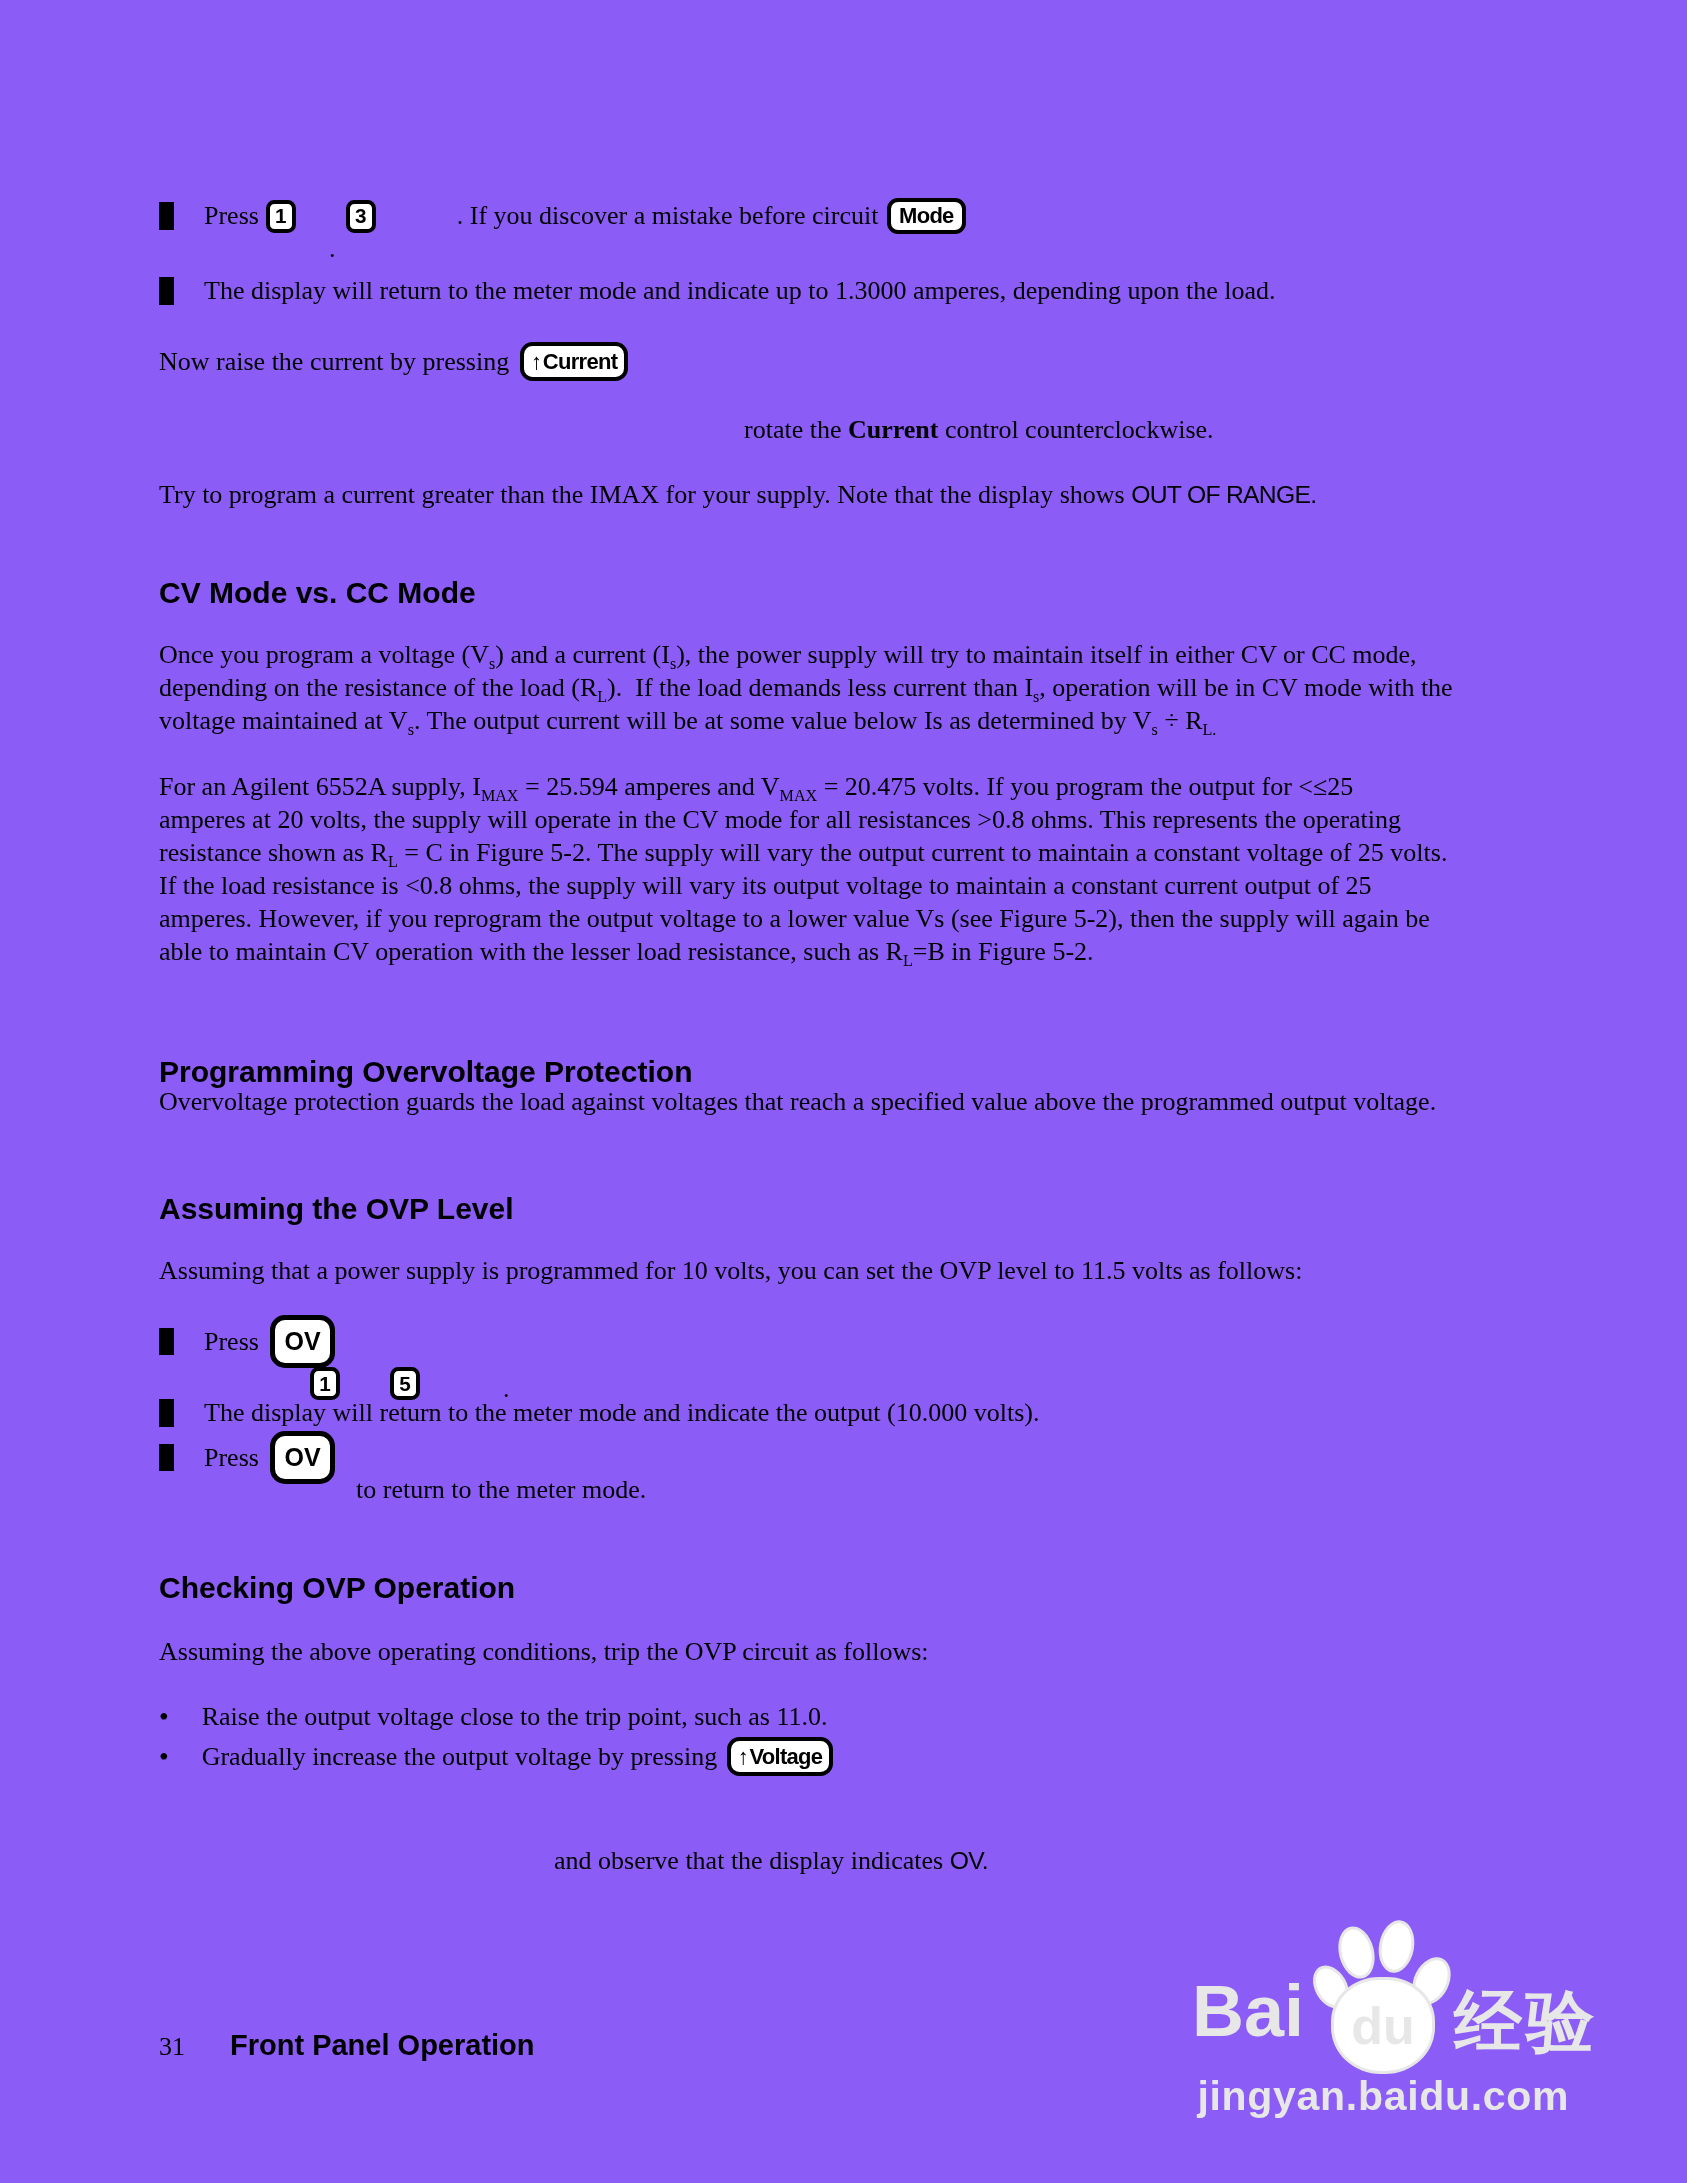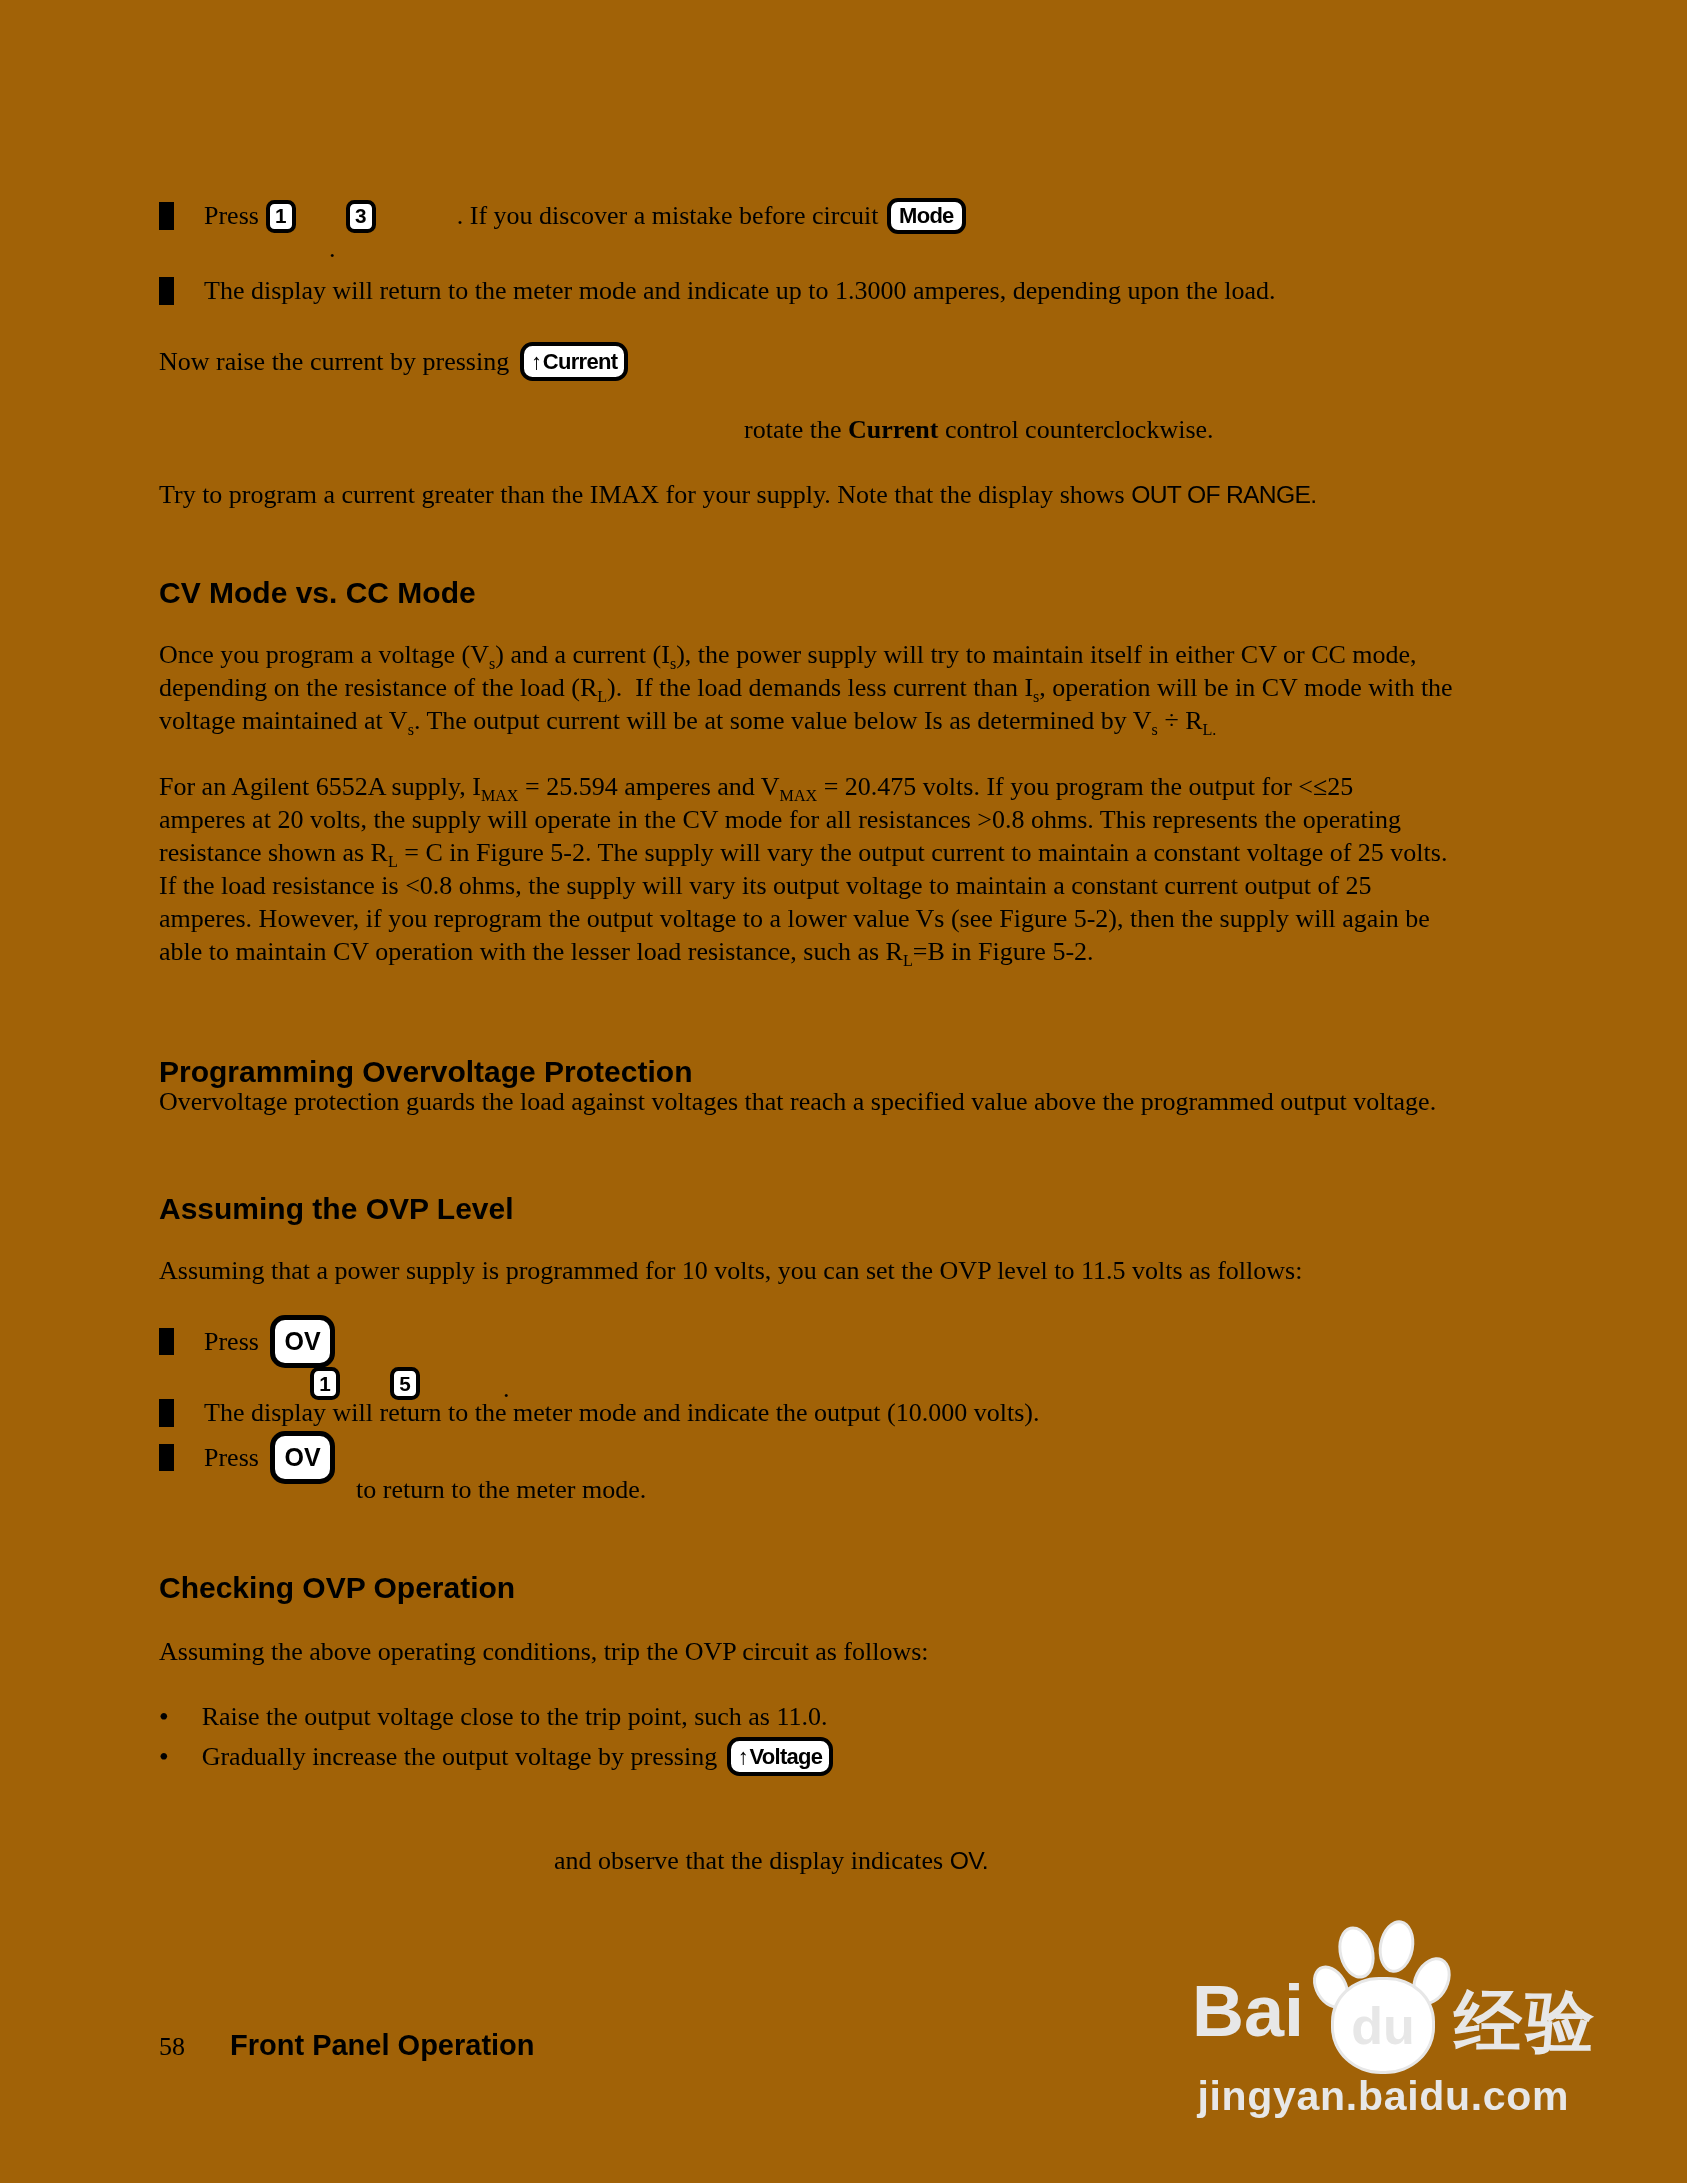--- a/index.html
+++ b/index.html
@@ -1,16 +1,16 @@
 <!DOCTYPE html>
 <html style="font-size:11px"><head>
 <meta charset="utf-8">
 <style>
   html,body{margin:0;padding:0;background:#fff;}
-  .page{position:relative;width:1687px;height:2183px;background:#a16207;overflow:hidden;
+  .page{position:relative;width:1687px;height:2183px;background:#8b5cf6;overflow:hidden;
         font-family:"Liberation Serif",serif;font-size:26px;color:#000;}
   .abs{position:absolute;}
   .row{position:absolute;display:flex;align-items:center;}
   .body-text{font-family:"Liberation Serif",serif;font-size:26px;color:#000;white-space:pre;}
   .para{position:absolute;font-size:26px;line-height:33px;white-space:pre;}
   .single{position:absolute;font-size:26px;line-height:33px;white-space:nowrap;}
   sub{font-size:0.62em;line-height:0;}
   .disp{font-family:"Liberation Sans",sans-serif;font-size:0.95em;letter-spacing:-0.7px;}
   .h1{position:absolute;font-family:"Liberation Sans",sans-serif;font-weight:bold;font-size:30px;white-space:nowrap;}
   .sq{display:inline-block;width:15px;height:27.6px;background:#000;margin-right:30px;flex:0 0 auto;}
@@ -154,21 +154,21 @@
     <span class="body-text">Gradually increase the output voltage by pressing</span>
     <span class="key key-action ml14">
         <span class="arrow">↑</span>
         <span>Voltage</span>
       </span>
   </div>
 
   <div class="single" id="line-observe">and observe that the display indicates <span class="disp">OV.</span></div>
 
   <div class="row" id="footer">
-    <span class="pagenum">58</span>
+    <span class="pagenum">31</span>
     <span class="ftitle">Front Panel Operation</span>
   </div>
 
   <div class="abs" id="watermark">
     <span id="wm-bai">Bai</span>
     <div id="wm-paw">
       <div class="toe" id="toe1"></div>
       <div class="toe" id="toe2"></div>
       <div class="toe" id="toe3"></div>
       <div class="toe" id="toe4"></div>

